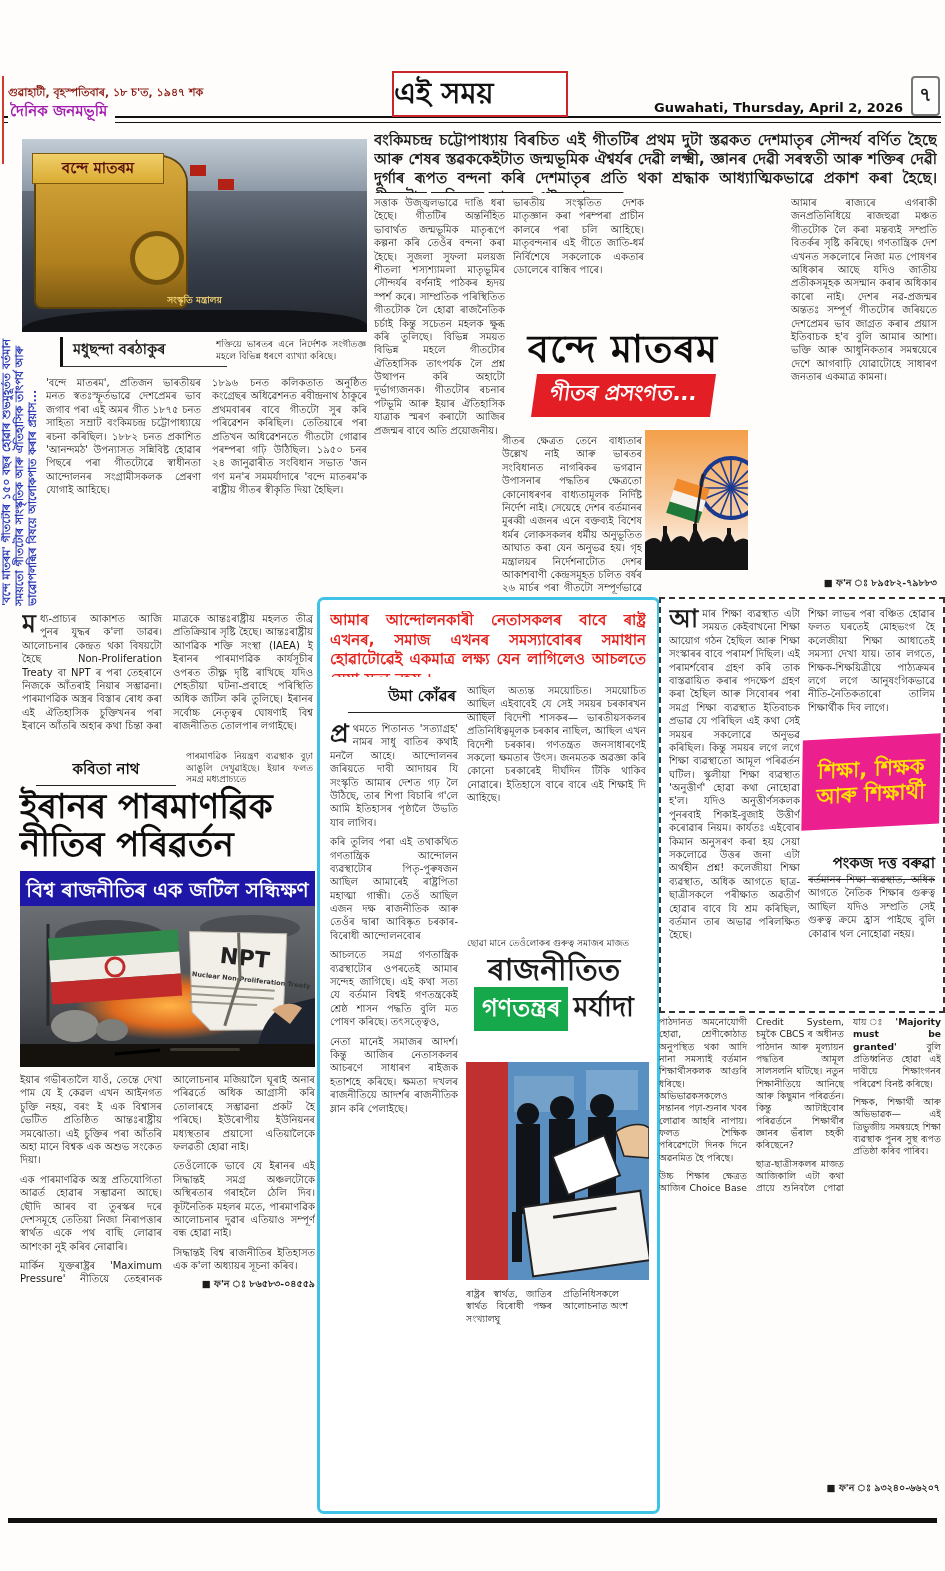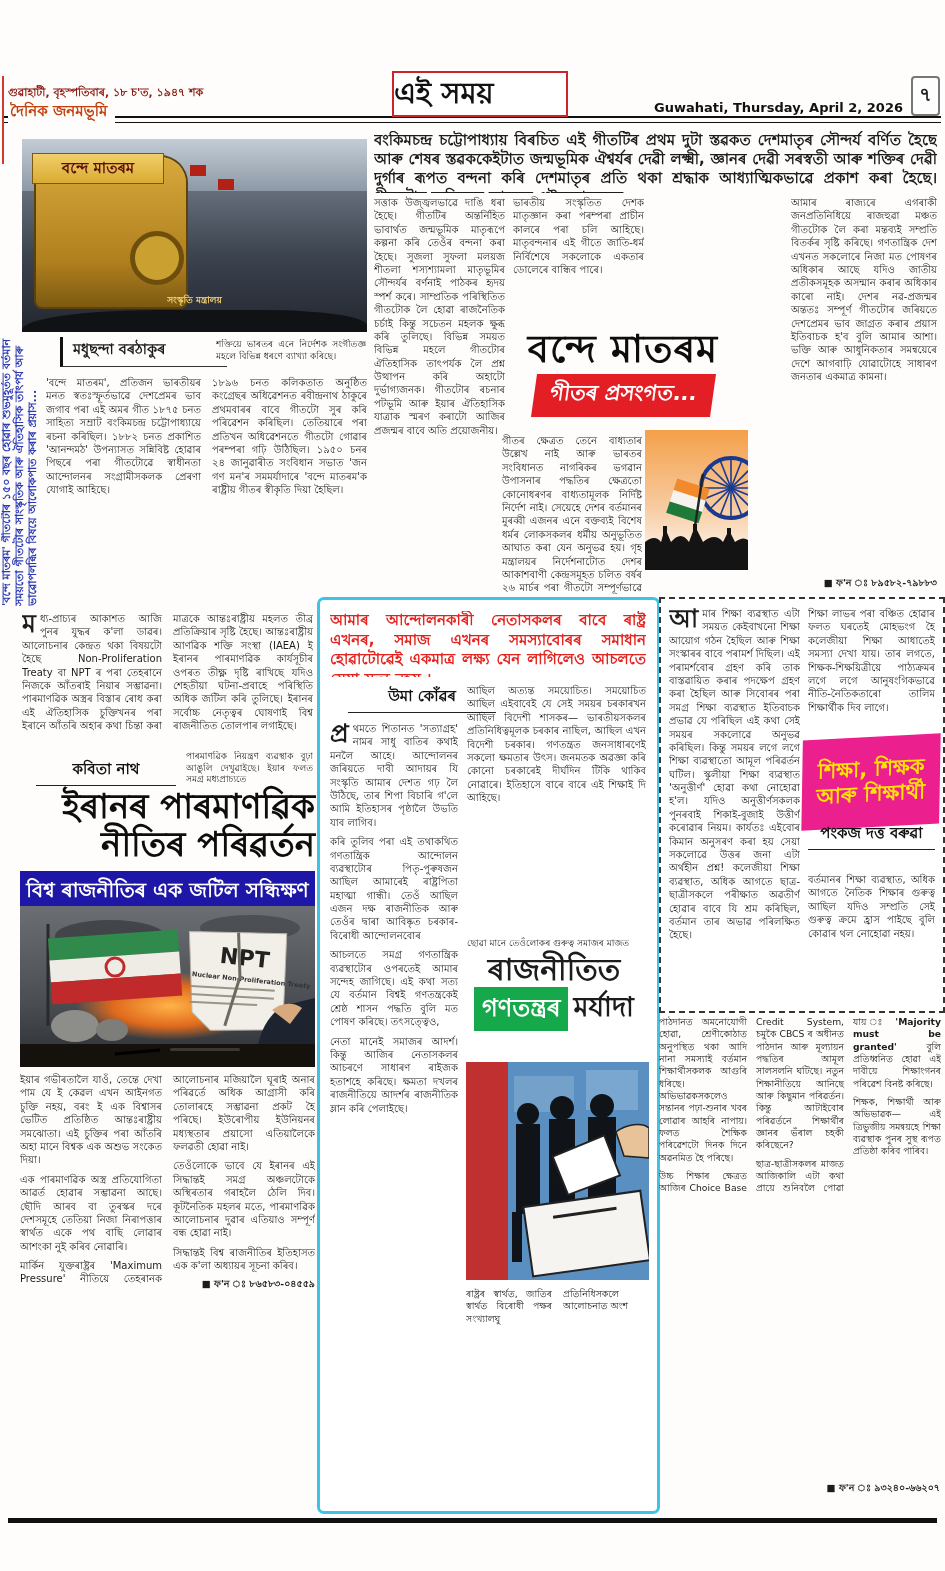--- a/index.html
+++ b/index.html
@@ -10,21 +10,21 @@
   .txt{font-size:10px;line-height:1.34;text-align:justify;overflow:hidden;}
   .txt p{margin:0 0 6px 0;}
   .cols2{column-count:2;column-gap:11px;}
   .cols3{column-count:3;column-gap:9px;}
   .dc{float:left;font-size:25px;font-weight:bold;line-height:22px;margin:1px 4px 0 0;}
   .byl{font-weight:bold;font-size:15px;color:#111;border-bottom:1.5px solid #222;padding-bottom:3px;text-align:center;}
   .phone{font-weight:bold;font-size:9.5px;text-align:right;}
   
   .mast-rule{left:4px;top:116px;width:937px;height:4px;border-top:2.5px solid #101010;border-bottom:1.2px solid #101010;}
   .dateline-left{left:8px;top:84px;font-size:11px;font-weight:bold;color:#8a1b12;}
-  .brand{left:8px;top:99px;font-size:15px;font-weight:bold;color:#c2410c;background:#fffdfb;padding:0 8px 0 2px;z-index:2;}
+  .brand{left:8px;top:99px;font-size:15px;font-weight:bold;color:#a21caf;background:#fffdfb;padding:0 8px 0 2px;z-index:2;}
   .mast-box{left:392px;top:71px;width:172px;height:42px;border:2px solid #c9252b;background:#fff;
             display:flex;align-items:center;justify-content:flex-start;z-index:2;}
   .mast-title{font-size:29px;font-weight:bold;color:#111;}
   .dateline-right{right:42px;top:100px;font-size:13px;font-weight:bold;color:#111;}
   .pageno{right:5px;top:76px;width:25px;height:36px;border:2px solid #777;border-radius:4px;background:#fdfdfd;
           display:flex;align-items:center;justify-content:center;font-size:19px;font-weight:bold;}
   .left-red{left:2px;top:76px;height:88px;border-left:2px solid #d23a2e;}
   
   .vnote{left:1px;top:332px;width:42px;height:274px;writing-mode:vertical-rl;transform:rotate(180deg);
          font-size:11px;font-weight:bold;color:#2a3ab5;line-height:1.18;text-align:left;overflow:hidden;}
@@ -50,21 +50,21 @@
   .hblock{left:498px;top:330px;width:250px;text-align:center;}
   .hmain{font-size:38px;font-weight:900;letter-spacing:1px;line-height:1.05;color:#0d0d0d;}
   .kicker{display:inline-block;margin-top:4px;background:#e31e24;color:#fff;font-size:21px;font-weight:bold;
           padding:3px 16px 5px 16px;transform:skewX(-8deg);}
   .midcol{left:502px;top:434px;width:140px;height:160px;}
   .flagimg{left:645px;top:430px;width:103px;height:140px;}
   
   .iran-intro{left:22px;top:612px;width:291px;height:140px;}
   .byline2{left:36px;top:757px;width:140px;}
   .iran-teaser{left:186px;top:751px;width:127px;height:34px;font-size:9px;line-height:1.3;text-align:justify;overflow:hidden;}
-  .iran-hl{left:20px;top:787px;width:295px;text-align:right;font-size:34px;font-weight:900;line-height:1.12;color:#0d0d0d;}
+  .iran-hl{left:20px;top:787px;width:295px;text-align:left;font-size:34px;font-weight:900;line-height:1.12;color:#0d0d0d;}
   .iran-sub{left:20px;top:871px;width:295px;background:#1d16a6;color:#fff;font-size:20px;font-weight:bold;
             text-align:center;padding:4px 0;}
   .iranimg{left:20px;top:906px;width:295px;height:161px;}
   .iran-body{left:20px;top:1073px;width:295px;height:424px;}
   
   .cbox{left:317px;top:597px;width:337px;height:911px;border:3.5px solid #3ec3e6;border-radius:7px;background:#fff;}
   .standfirst{left:10px;top:11px;width:316px;height:66px;font-size:15px;font-weight:bold;color:#e5231e;line-height:1.3;text-align:justify;overflow:hidden;}
   .byline3{left:28px;top:84px;width:148px;}
   .dcolA{left:10px;top:122px;width:128px;height:772px;}
   .dcolB1{left:147px;top:84px;width:179px;height:250px;}
@@ -75,21 +75,21 @@
   .dhl-2{font-size:27px;font-weight:900;}
   .ballot{left:146px;top:462px;width:183px;height:218px;}
   .dcolB2{left:146px;top:688px;width:183px;height:204px;font-size:9.3px;}
   
   .ebox{left:659px;top:597px;width:282px;height:412px;border:2px dashed #333;background:#fff;}
   .ecol1{left:8px;top:8px;width:131px;height:394px;}
   .ecol2{left:147px;top:8px;width:127px;height:122px;}
   .banner{left:141px;top:138px;width:138px;height:90px;background:#ec1f8f;transform:rotate(-3deg) skewX(-4deg);
           display:flex;align-items:center;justify-content:center;text-align:center;}
   .banner span{color:#ffe400;font-size:21px;font-weight:bold;line-height:1.2;}
-  .byline4{left:147px;top:222px;width:127px;}
+  .byline4{left:147px;top:252px;width:127px;text-align:right;}
   .ecol2b{left:147px;top:274px;width:127px;height:128px;}
   .elower{left:659px;top:1016px;width:282px;height:460px;font-size:9.2px;}
   .phone3{left:659px;top:1481px;width:281px;}
   .bottom-rule{left:8px;top:1518px;width:929px;height:5px;background:#111;}
 </style>
 </head>
 <body>
 
 <div class="page">
 

